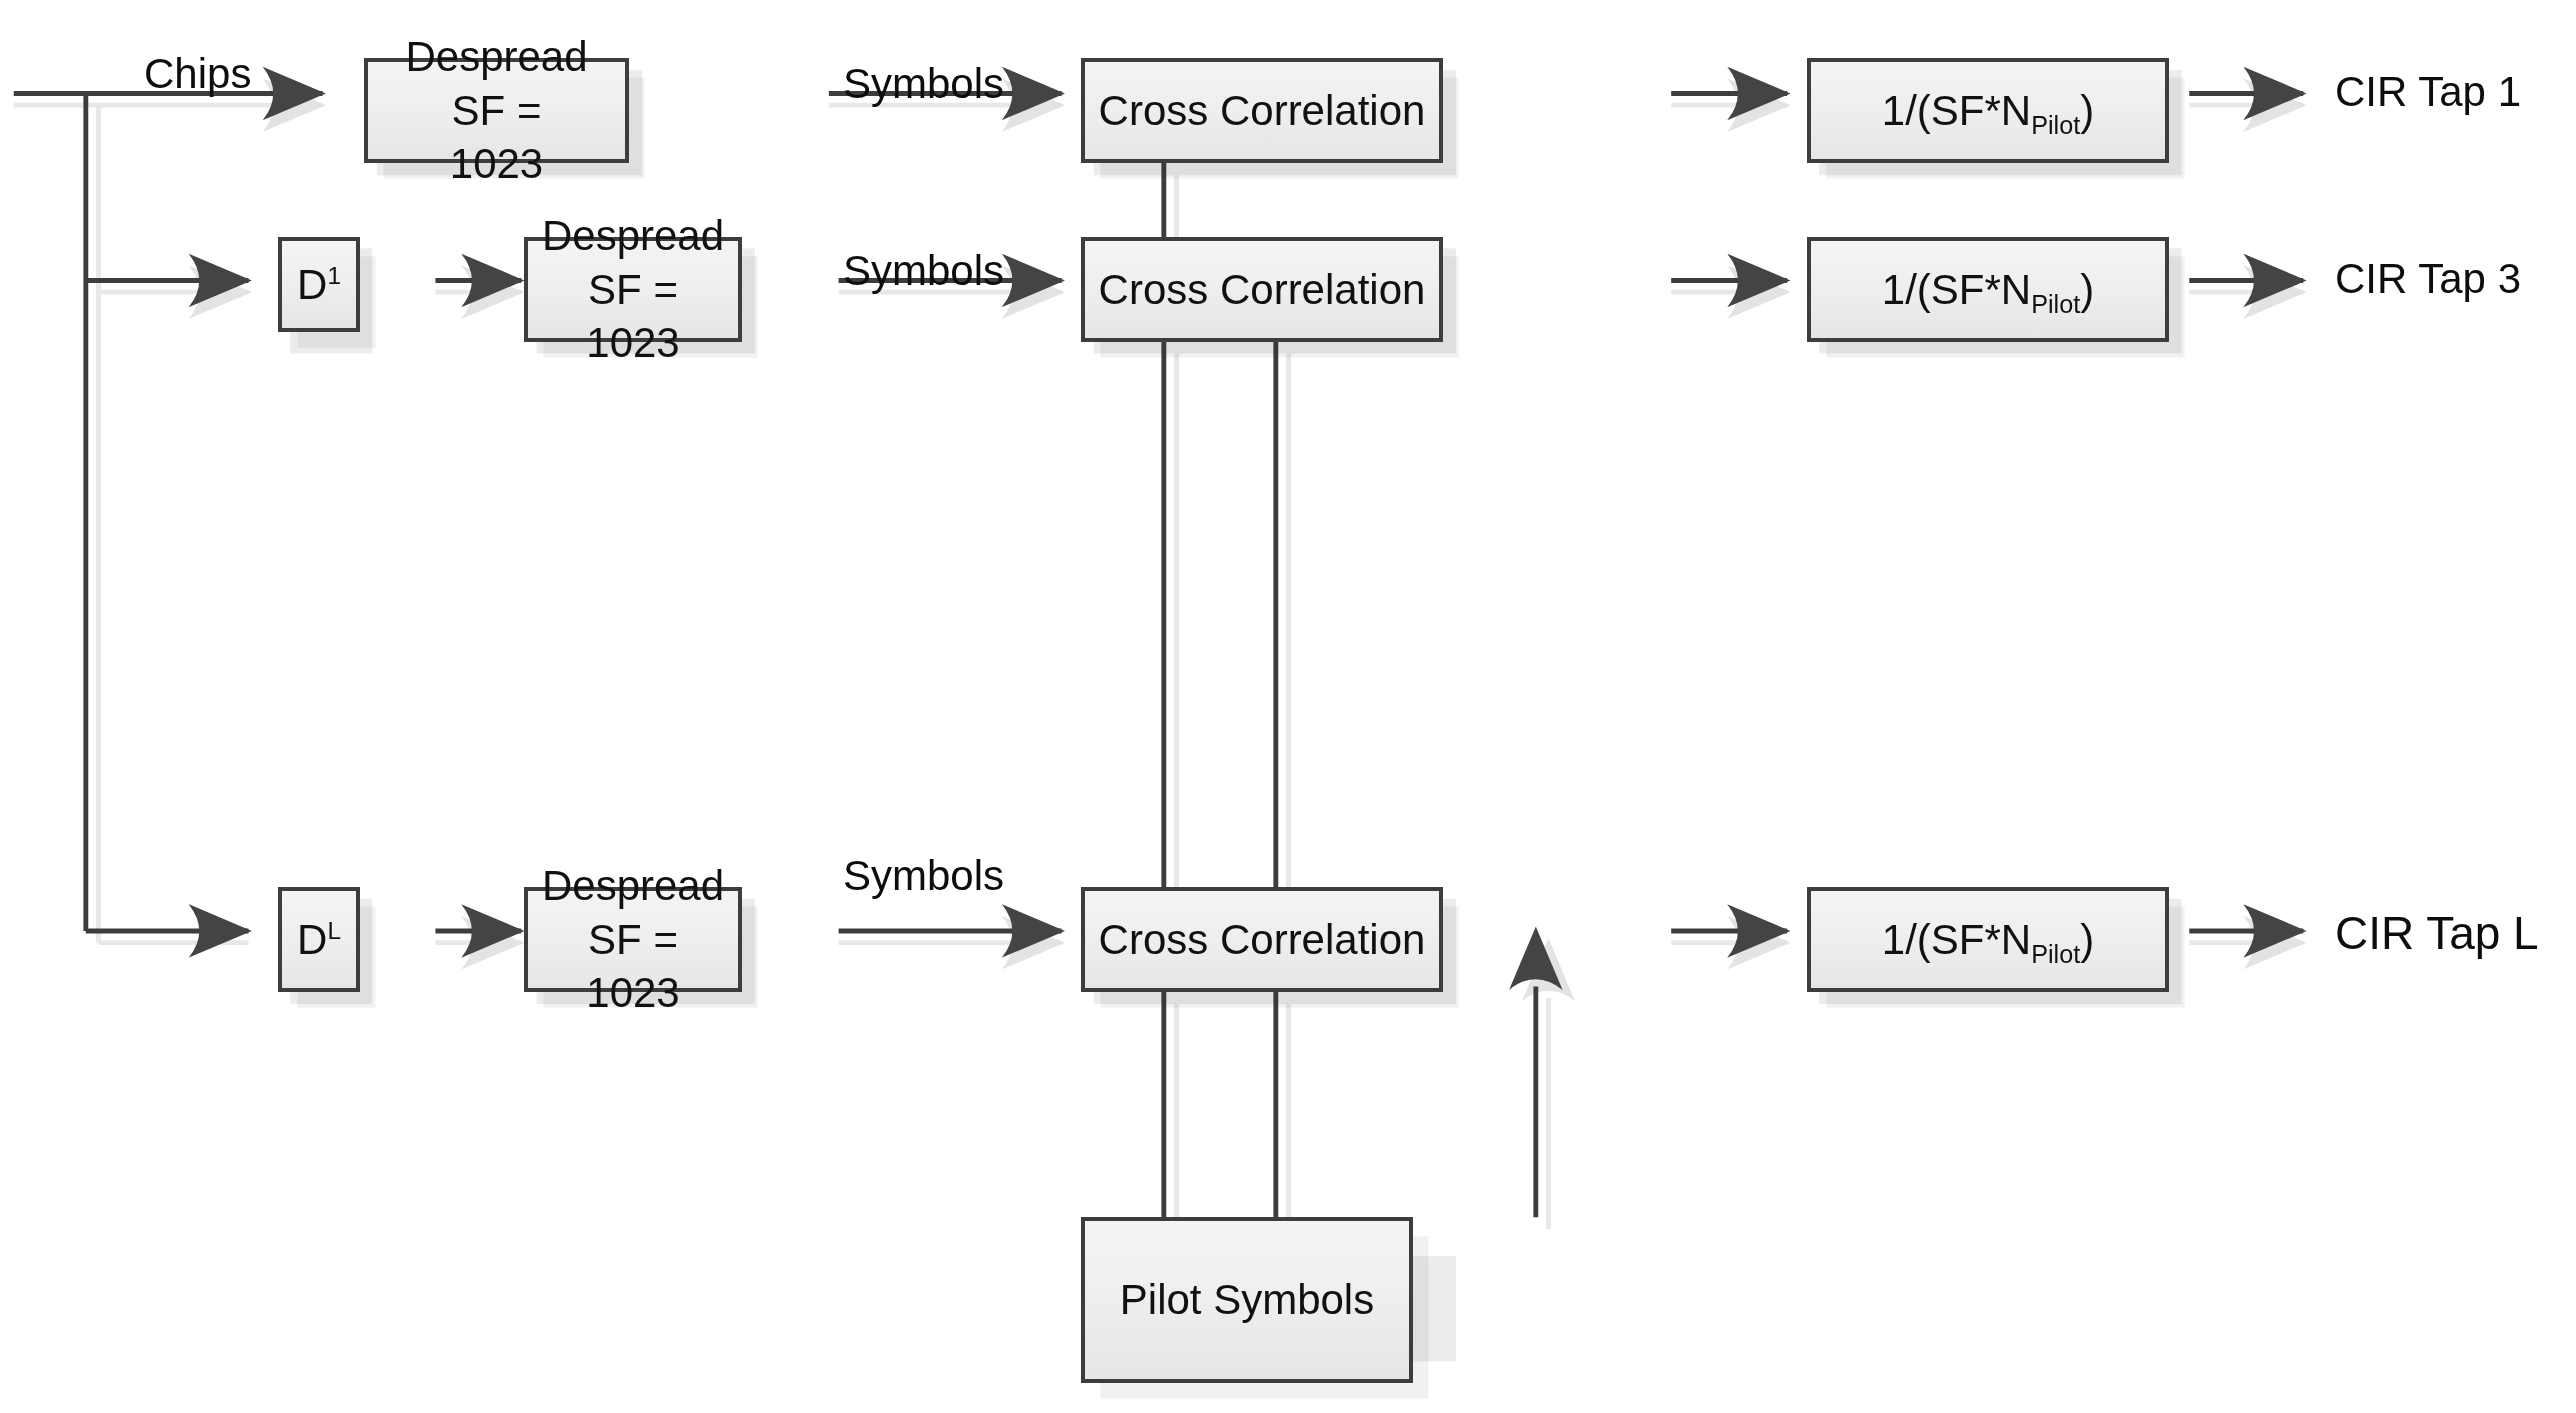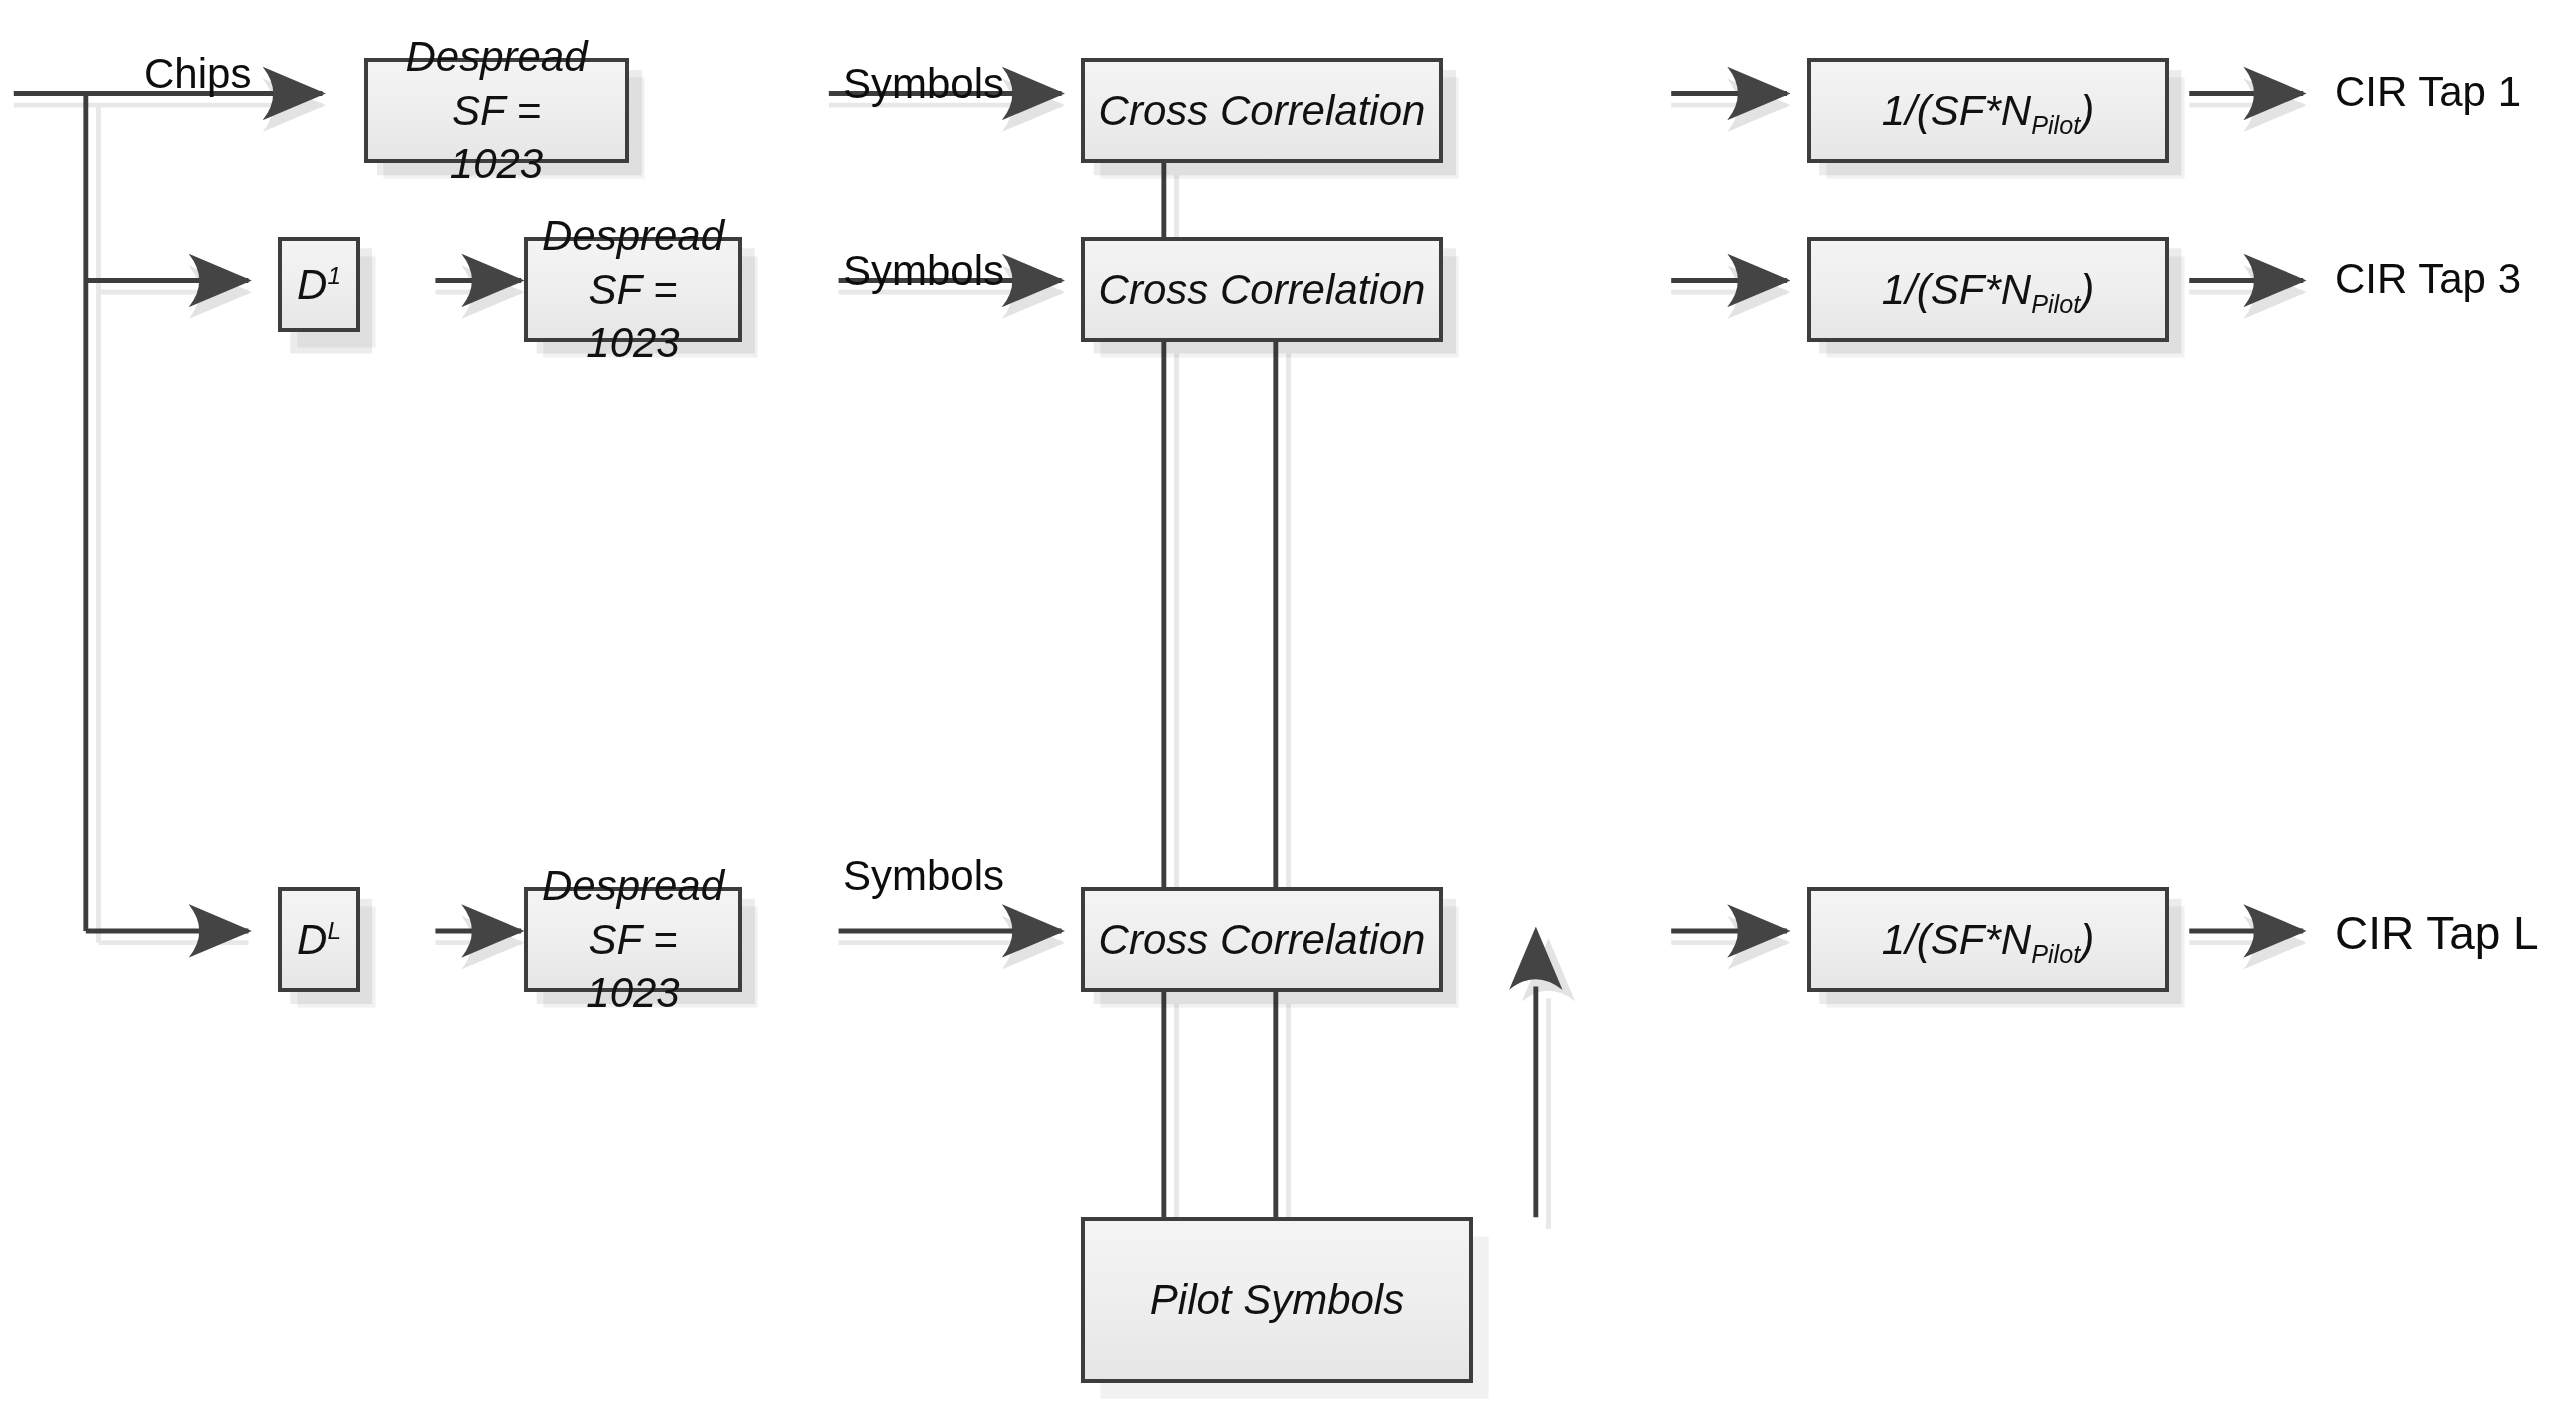--- a/index.html
+++ b/index.html
@@ -31,21 +31,20 @@
     border: 4.9px solid #3d3d3d;
     background: linear-gradient(to bottom, #f4f4f4 0%, #efefef 45%, #e6e6e6 100%);
     box-shadow: 17.5px 17.5px 0 -1.9px rgba(0,0,0,0.055);
     display: flex;
     align-items: center;
     justify-content: center;
     text-align: center;
     color: #111111;
     font-family: "Liberation Sans", sans-serif;
     z-index: 5;
-    font-style: italic;
   }
   .block .blabel {
     line-height: 1.28;
     padding: 0 9.7px;
     white-space: pre-line;
   }
   
   .flabel {
     position: absolute;
     color: #0d0d0d;
@@ -194,21 +193,21 @@
   </div>
 
   <div class="block" style="left:1081px; top:887px; width:362px; height:105px; font-size:42px;">
     <span class="blabel">Cross Correlation</span>
   </div>
 
   <div class="block" style="left:1807px; top:887px; width:362px; height:105px; font-size:42px;">
     <span class="blabel"><span>1/(SF*N</span><sub class="sub">Pilot</sub><span>)</span></span>
   </div>
 
-  <div class="block" style="left:1081px; top:1217px; width:392px; height:166px; font-size:42px;">
+  <div class="block" style="left:1081px; top:1217px; width:332px; height:166px; font-size:42px;">
     <span class="blabel">Pilot Symbols</span>
   </div>
 
   <div class="flabel" style="left:144px; top:17.5px; font-size:42px;margin-top:32px;">Chips</div>
 
   <div class="flabel" style="left:843px; top:60px; font-size:42px;">Symbols</div>
 
   <div class="flabel" style="left:843px; top:247px; font-size:42px;">Symbols</div>
 
   <div class="flabel" style="left:843px; top:852px; font-size:42px;">Symbols</div>

